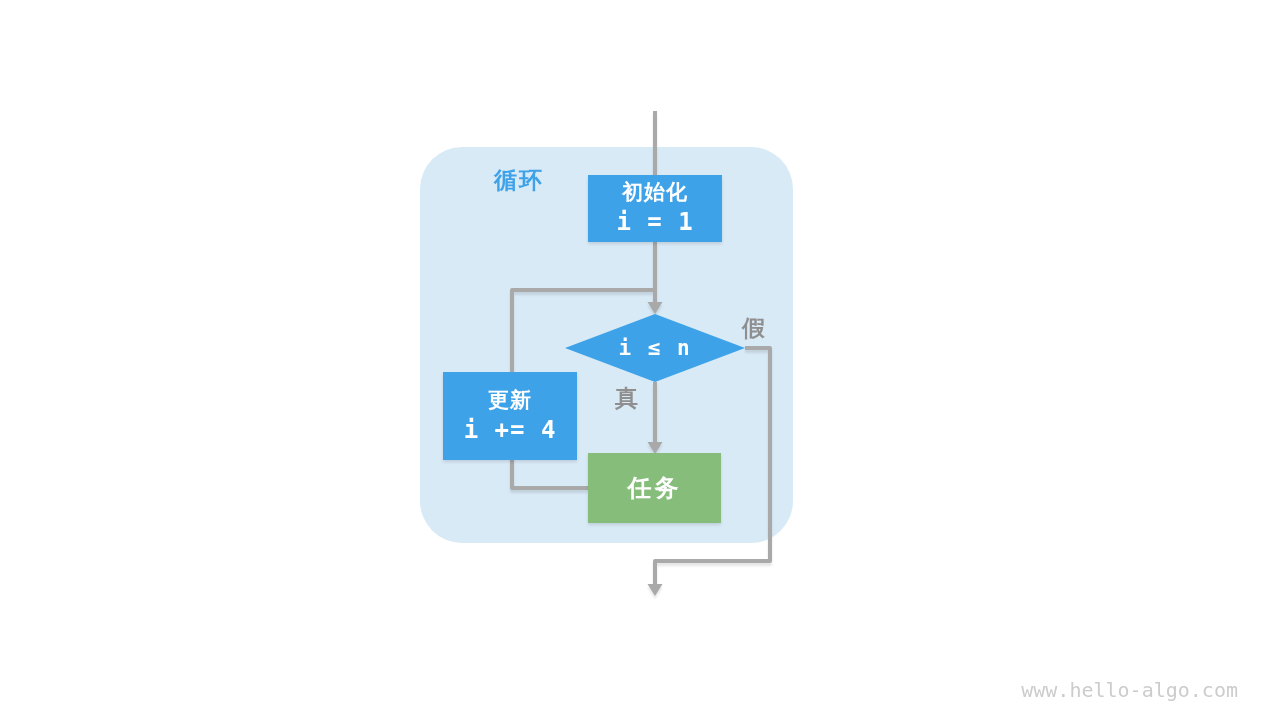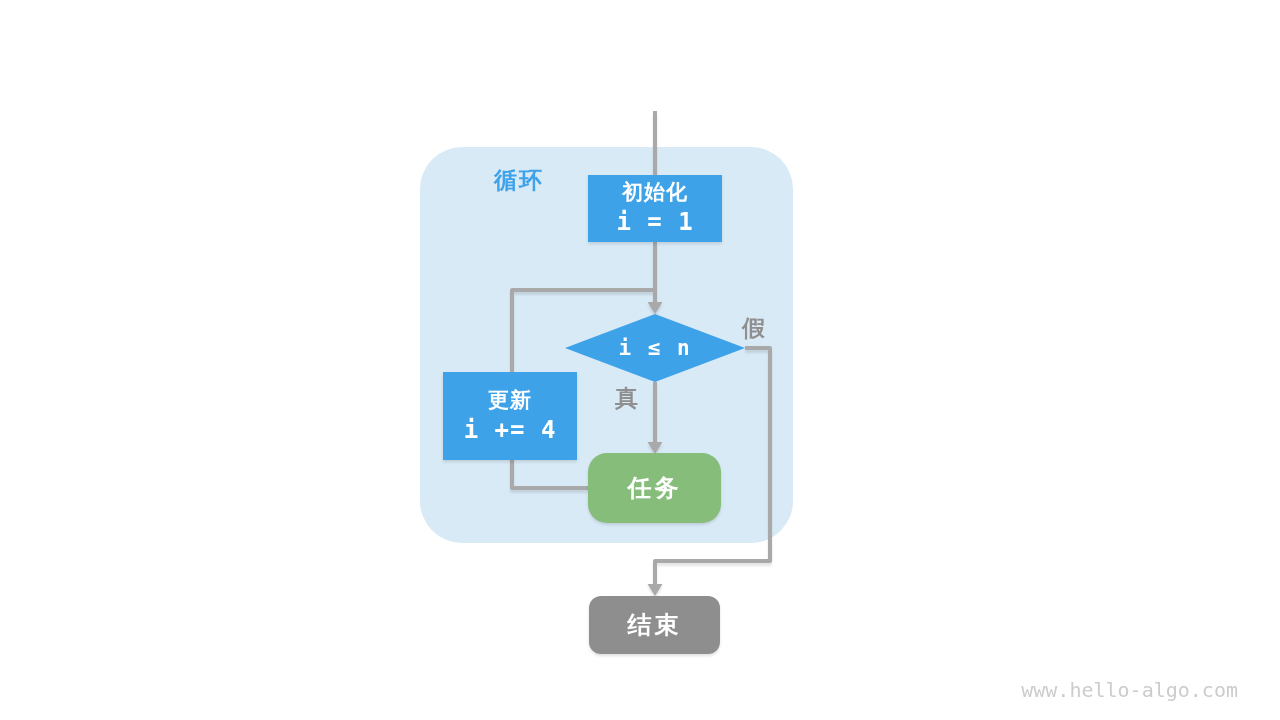--- a/index.html
+++ b/index.html
@@ -69,21 +69,20 @@
     font-family: "DejaVu Sans Mono", monospace;
     font-weight: bold;
     font-size: 24px;
     letter-spacing: 1px;
   }
   .node-task {
     background: #86BD7B;
     font-size: 24px;
     font-weight: 600;
     letter-spacing: 3px;
-    border-radius: 19px;
   }
   .diamond {
     position: absolute;
     left: 565px; top: 314px;
     width: 180px; height: 68px;
     background: #3EA2E9;
     clip-path: polygon(50% 0, 100% 50%, 50% 100%, 0 50%);
     display: flex;
     align-items: center;
     justify-content: center;
@@ -146,19 +145,16 @@
 
   <div class="node proc-blue" style="left:443px; top:372px; width:134px; height:88px;">
     <span class="cn">更新</span>
     <span class="code">i += 4</span>
   </div>
 
   <div class="node node-task" style="left:588px; top:453px; width:133px; height:70px;">
     <span>任务</span>
   </div>
 
-  <div class="node terminal" style="left:589px; top:596px; width:131px; height:58px;">
-    <span>结束</span>
-  </div>
 
   <div class="watermark">www.hello-algo.com</div>
 
 </div>
 
 </body></html>

